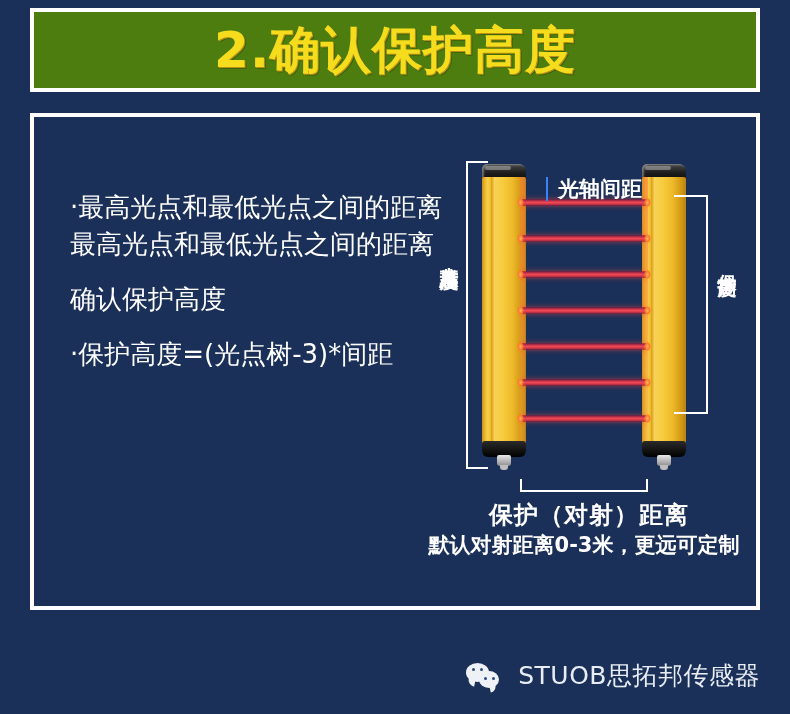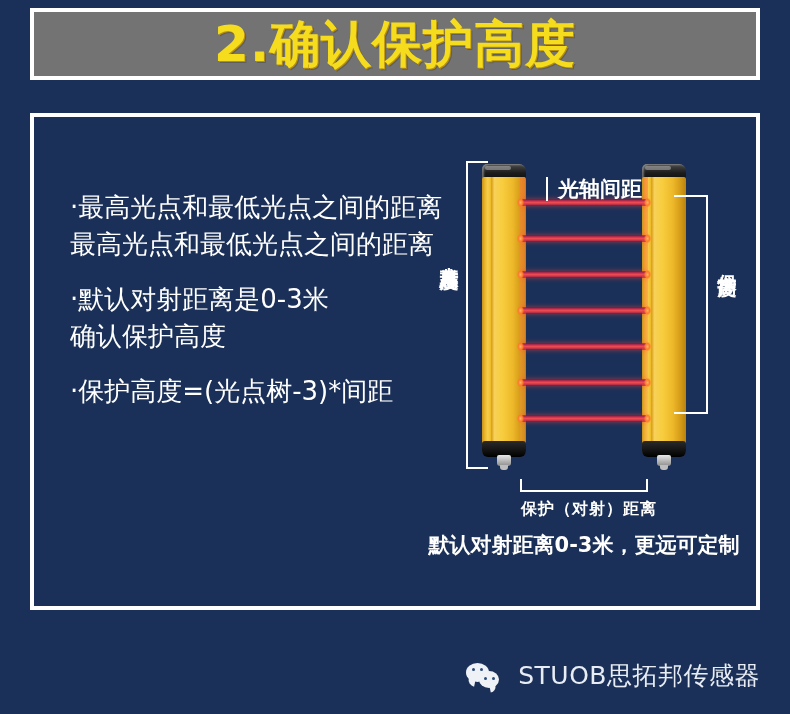--- a/index.html
+++ b/index.html
@@ -18,23 +18,23 @@
     inset: 0;
     background: #1b3058;
   }
 
   
   .banner-wrap {
     position: absolute;
     left: 30px;
     top: 8px;
     width: 730px;
-    height: 72px;
+    height: 84px;
     border: 4px solid #ffffff;
-    background: #737373;
+    background: #4d7c0f;
     display: flex;
     align-items: center;
     justify-content: center;
   }
   .banner-title {
     font-size: 50px;
     font-weight: bold;
     color: #f5dd1e;
     letter-spacing: 1px;
     line-height: 1;
@@ -233,38 +233,38 @@
 
   
   .pitch-label {
     position: absolute;
     left: 122px; top: 30px;
     color: #ffffff;
     font-size: 21px;
     font-weight: bold;
     white-space: nowrap;
     padding-left: 10px;
-    border-left: 2px solid #ffffff;
+    border-left: 2px solid #3b82f6;
     line-height: 1.15;
     font-family: "DejaVu Sans", "Liberation Sans", sans-serif;
   }
 
   
   .caption {
     position: absolute;
     color: #ffffff;
     font-weight: bold;
     white-space: nowrap;
     text-align: center;
     font-family: "DejaVu Sans", "Liberation Sans", sans-serif;
   }
   .caption-distance {
     left: 0; top: 352px;
     width: 330px;
-    font-size: 16px;
+    font-size: 24px;
     letter-spacing: 1px;
   }
   .caption-note {
     left: -40px; top: 384px;
     width: 400px;
     font-size: 21px;
   }
 
   
   .footer {
@@ -342,21 +342,20 @@
   </div>
 
   <div class="content-box">
 
     <div class="bullets">
       <div class="bullet-block">
         <div class="bullet-line">·最高光点和最低光点之间的距离</div>
         <div class="bullet-line">最高光点和最低光点之间的距离</div>
       </div>
       <div class="bullet-block">
-        <div class="bullet-line">·默认对射距离是0-3米</div>
         <div class="bullet-line">确认保护高度</div>
       </div>
       <div class="bullet-block">
         <div class="bullet-line">·保护高度=(光点树-3)*间距</div>
       </div>
     </div>
 
     <div class="diagram">
 
       <div class="post left">

